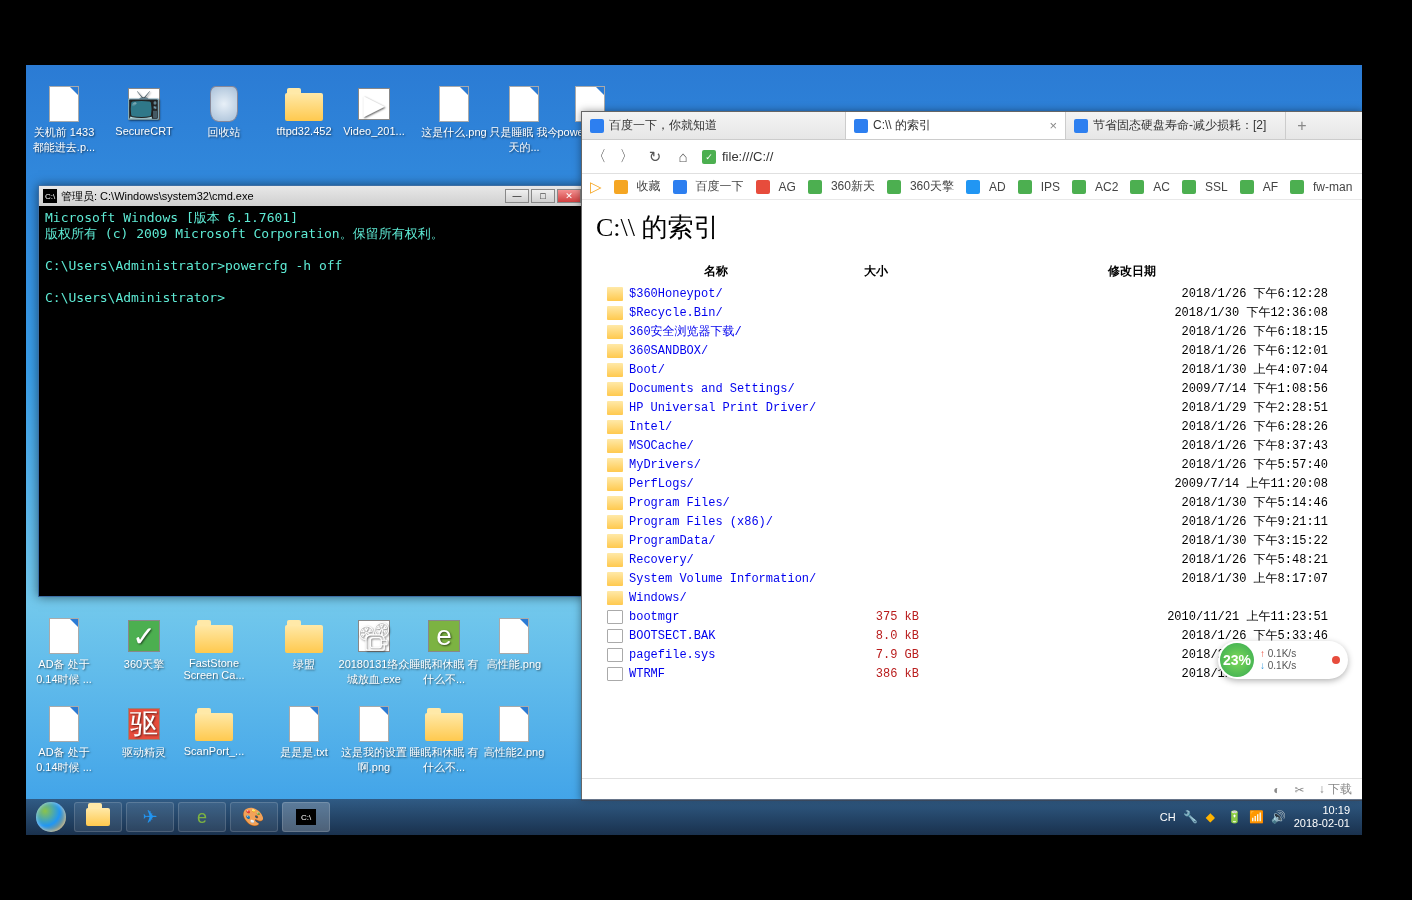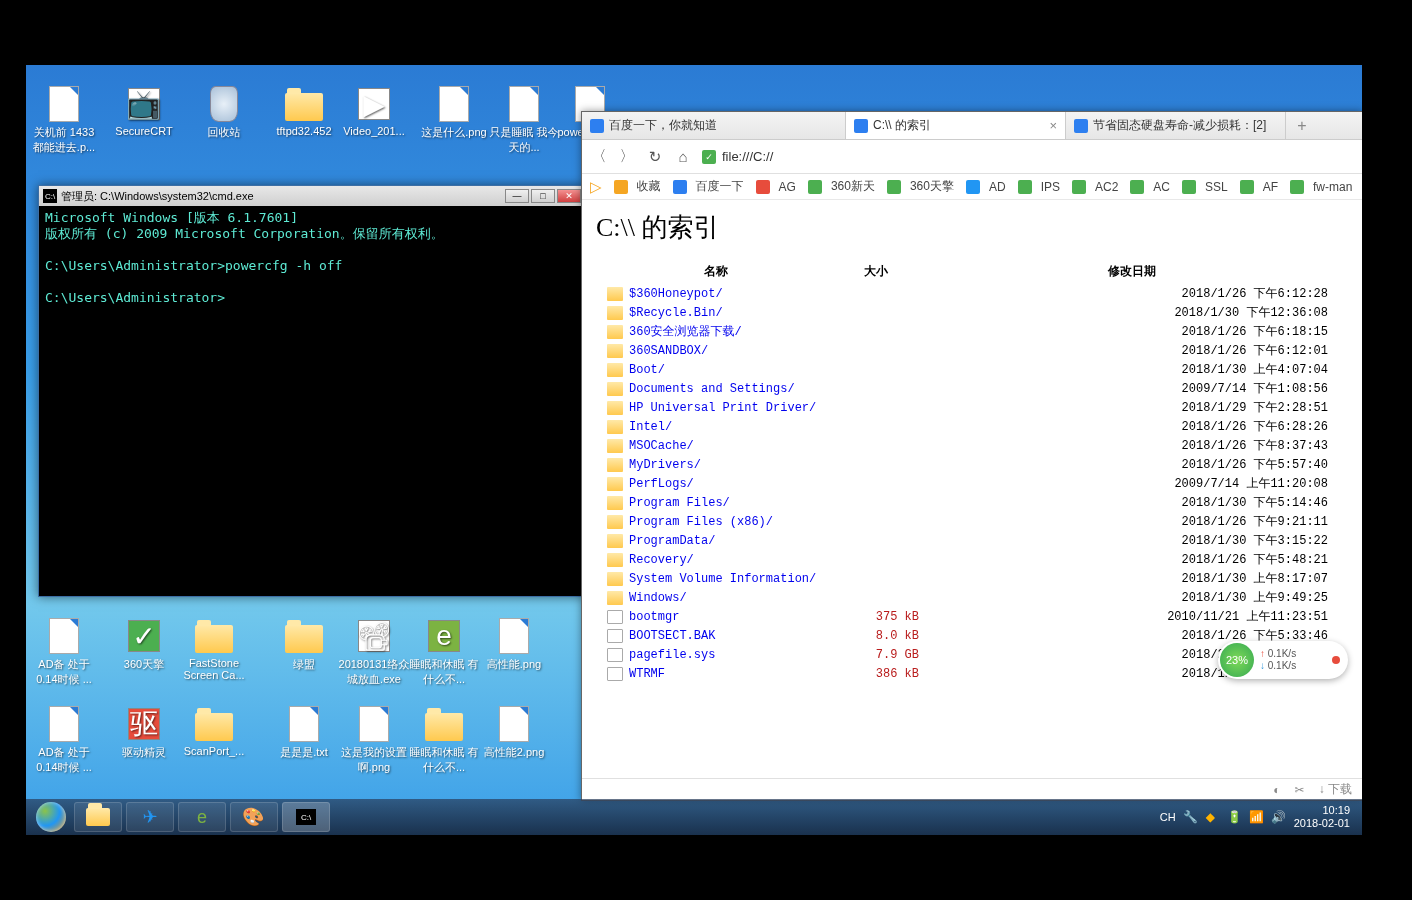--- a/index.html
+++ b/index.html
@@ -47,21 +47,21 @@
 .lhead .c3 { flex:1; text-align:center; }
 .lrow { display:flex; align-items:center; height:19px;padding-left:11px; }
 .lrow .ficon { width:16px; height:14px; margin-right:6px; background:linear-gradient(180deg,#ffe9a8,#ffc94e); border-radius:1px; flex-shrink:0; }
 .lrow .ficon.file { background:#fff; border:1px solid #aaa; }
 .lrow .fname { width:220px; color:#0000ee; }
 .lrow .fsize { width:80px; text-align:right; color:#b91c1c; padding-right:10px; }
 .lrow .fdate { flex:1; color:#000; text-align:right; padding-right:20px; }
 .browser-status { height:22px; border-top:1px solid #e0e0e0; display:flex; align-items:center; justify-content:flex-end; padding:0 10px; gap:14px; color:#888; font-size:12px; }
 
 .widget { position:absolute; right:14px; top:576px; width:130px; height:38px; background:#fff; border-radius:19px; box-shadow:0 2px 6px rgba(0,0,0,0.3); display:flex; align-items:center; padding:2px; gap:6px; }
-.widget .pct { width:34px; height:34px; border-radius:50%; background:radial-gradient(circle,#7ed957,#34a853); color:#fff; display:flex; align-items:center; justify-content:center; font-size:11px; font-weight:normal; }
+.widget .pct { width:34px; height:34px; border-radius:50%; background:radial-gradient(circle,#7ed957,#34a853); color:#fff; display:flex; align-items:center; justify-content:center; font-size:14px; font-weight:bold; }
 .widget .speeds { font-size:10px; color:#555; line-height:12px; }
 .widget .speeds .up::before { content:"↑ "; color:#e74c3c; }
 .widget .speeds .dn::before { content:"↓ "; color:#3498db; }
 
 .taskbar { position:absolute; left:0; bottom:0; width:100%; height:36px; background:linear-gradient(180deg,rgba(40,60,90,0.7),rgba(20,30,50,0.85)); display:flex; align-items:center; padding:0 4px; }
 .start { width:42px; height:32px; border-radius:16px; display:flex; align-items:center; justify-content:center; }
 .start-orb { width:30px; height:30px; border-radius:50%; background:radial-gradient(circle at 30% 30%,#8bc34a,#2196f3 50%,#ff9800); box-shadow:inset 0 0 4px rgba(255,255,255,0.6); }
 .tbtn { width:48px; height:30px; margin:0 2px; background:rgba(255,255,255,0.08); border:1px solid rgba(255,255,255,0.15); border-radius:3px; display:flex; align-items:center; justify-content:center; font-size:18px; }
 .tbtn.active { background:rgba(255,255,255,0.22); }
 .tray { margin-left:auto; display:flex; align-items:center; gap:8px; color:#fff; font-size:11px; padding-right:8px; }
@@ -412,21 +412,20 @@
             <div class="lrow">
               <span class="ficon"></span>
               <a class="fname">System Volume Information/</a>
               <span class="fsize"></span>
               <span class="fdate">2018/1/30 上午8:17:07</span>
             </div>
             <div class="lrow">
               <span class="ficon"></span>
               <a class="fname">Windows/</a>
               <span class="fsize"></span>
-              <span class="fdate">2018/1/30 上午9:49:25</span>
             </div>
             <div class="lrow">
               <span class="ficon file"></span>
               <a class="fname">bootmgr</a>
               <span class="fsize">375 kB</span>
               <span class="fdate">2010/11/21 上午11:23:51</span>
             </div>
             <div class="lrow">
               <span class="ficon file"></span>
               <a class="fname">BOOTSECT.BAK</a>

